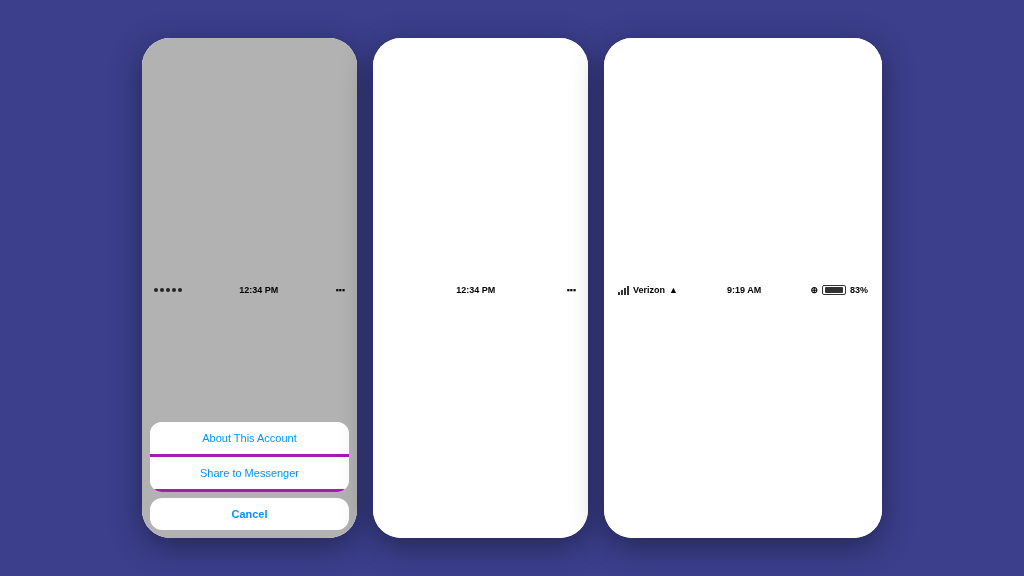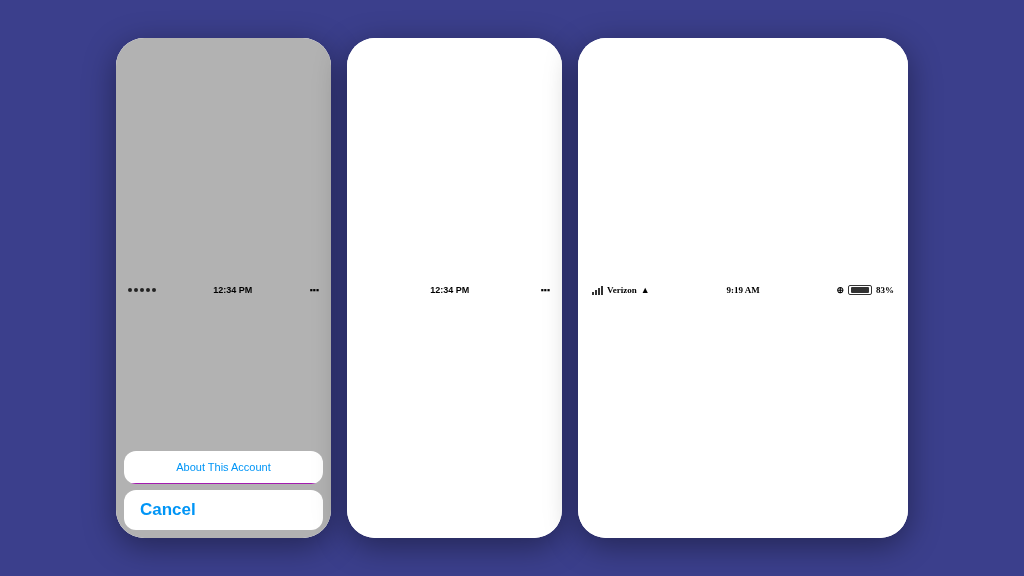--- a/index.html
+++ b/index.html
@@ -65,30 +65,30 @@
       background: rgba(240,240,240,0.95);
       border-radius: 12px;
       overflow: hidden;
     }
     .action-item {
       padding: 10px 16px;
       text-align: center;
       font-size: 11px;
       color: #0095f6;
       background: white;
-      border-bottom: 1px solid #a21caf;
+      border-bottom: 3px solid #a21caf;
       font-weight: 400;
     }
     .action-item.red { color: #ed4956; }
     .action-cancel {
       background: white;
       border-radius: 12px;
       padding: 10px 16px;
-      text-align: left;
-      font-size: 17px;
+      text-align: center;
+      font-size: 11px;
       font-weight: 600;
       color: #0095f6;
       margin-top: 6px;
     }
 
     
     .phone2 {
       width: 215px;
       height: 500px;
     }
@@ -97,23 +97,22 @@
       display: flex;
       justify-content: space-between;
       align-items: center;
       padding: 6px 12px 2px;
       font-size: 9px;
       font-weight: 600;
     }
 
     
     .phone3 {
-      width: 330px;
+      width: 278px;
       height: 500px;
-      font-family: Liberation Serif, serif;
     }
     .phone3 .status-bar {
       background: white;
       display: flex;
       justify-content: space-between;
       align-items: center;
       padding: 6px 14px 2px;
       font-size: 9px;
       font-weight: 600;
     }
@@ -153,20 +152,21 @@
         <div class="status-dot"></div>
         <div class="status-dot"></div>
       </div>
       <span>12:34 PM</span>
       <span>▪▪▪</span>
     </div>
 
     <div class="action-sheet-overlay">
       <div class="action-sheet">
         <div class="action-item">About This Account</div>
+        <div class="action-item">Share to Messenger</div>
       </div>
       <div class="action-cancel">Cancel</div>
     </div>
   </div>
 
   <div class="phone-frame phone2">
     <div class="phone2 status-bar">
       <div class="status-dots">
         <div class="status-dot"></div>
         <div class="status-dot"></div>

